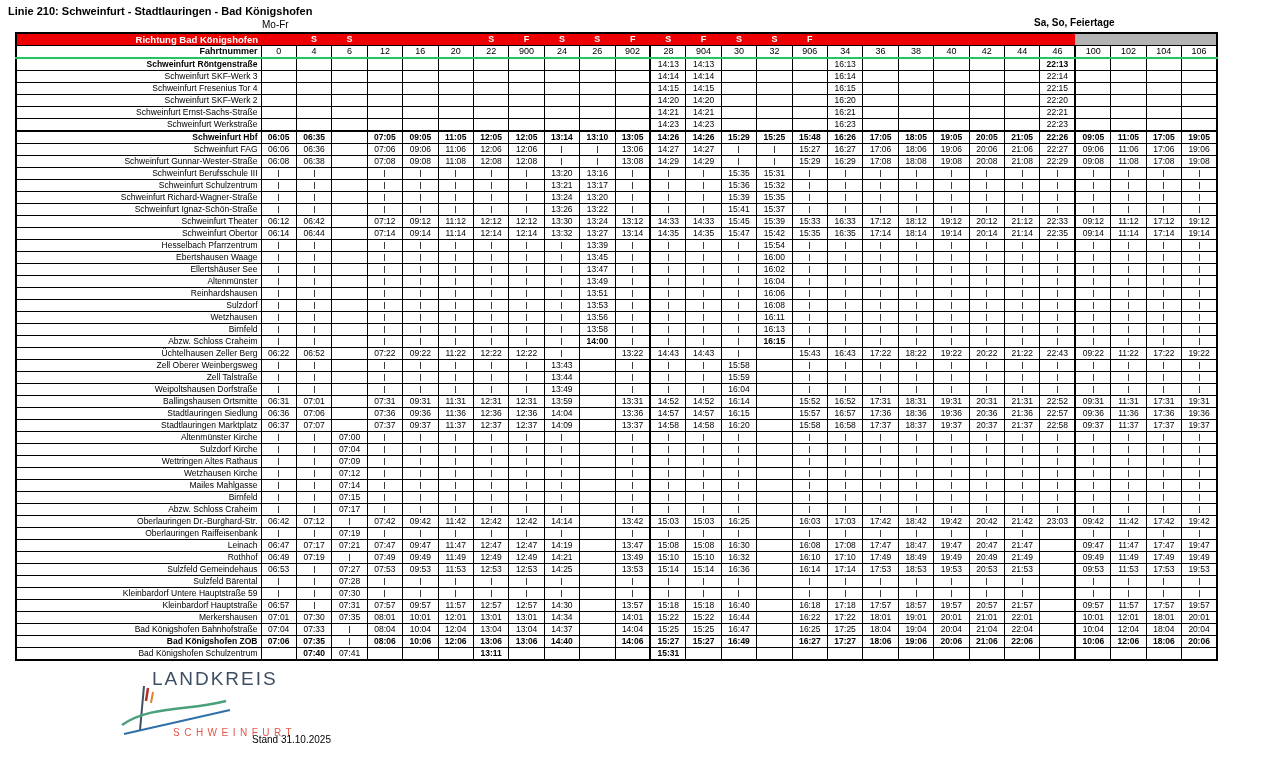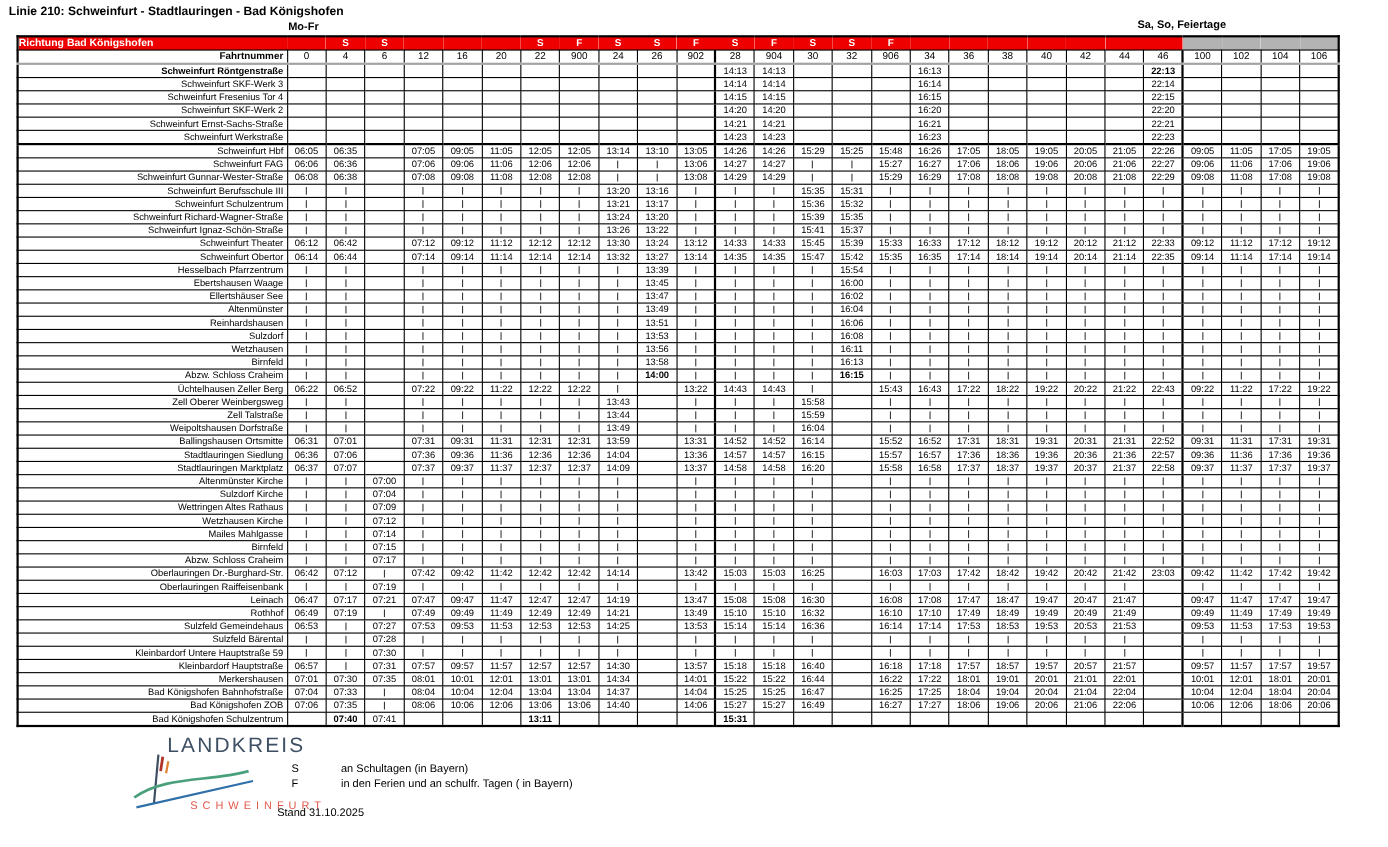--- a/index.html
+++ b/index.html
@@ -1,32 +1,32 @@
 <!DOCTYPE html>
 <html><head>
 <meta charset="utf-8">
 <style>
   html,body{margin:0;padding:0;background:#fff;}
   .page{position:relative;width:1262px;height:768px;background:#ffffff;overflow:hidden;
         font-family:"Liberation Sans",sans-serif;color:#000;}
   .title{position:absolute;left:8px;top:5px;font-size:11px;font-weight:bold;white-space:nowrap;}
-  .sec-weekday{position:absolute;left:262px;top:19px;font-size:10px;font-weight:bold;}
+  .sec-weekday{position:absolute;left:262px;top:19px;font-size:10px;font-weight:normal;}
   .sec-weekend{position:absolute;left:1034px;top:17px;font-size:10px;font-weight:bold;}
   table.tt{position:absolute;left:15px;top:32px;width:1203px;border-collapse:collapse;
            table-layout:fixed;border:2px solid #000;}
   .tt td{border:1px solid #000;height:11px;padding:0;font-size:8.5px;line-height:11px;
          text-align:center;white-space:nowrap;overflow:hidden;}
   .tt td.station{text-align:right;padding-right:3px;font-size:8.5px;}
   tr.marker-row td{border:0;background:#ee0000;color:#fff;font-weight:bold;font-size:9px;}
   tr.marker-row td.wk{background:#b3b3b3;}
-  tr.marker-row td.dir{text-align:left;padding-right:3px;font-size:9.5px;}
-  tr.num-row td{border-bottom:2px solid #a3a3a3;font-size:9px;}
+  tr.marker-row td.dir{text-align:right;padding-right:3px;font-size:9.5px;}
+  tr.num-row td{border-bottom:2px solid #22c55e;font-size:9px;}
   tr.num-row td.fnlabel{font-weight:bold;text-align:right;padding-right:3px;}
   .tt td.divider{border-left:2px solid #000;}
-  tr.boldrow td{font-weight:normal;}
+  tr.boldrow td{font-weight:bold;}
   tr.thicktop td{border-top:2px solid #000;}
   .namebold{font-weight:bold;}
   .pipe{display:inline-block;width:1px;height:7px;background:#3a3a3a;vertical-align:middle;}
   .legend{position:absolute;left:265px;top:693px;font-size:10px;}
   .legend-line{height:13px;line-height:13px;}
   .legend-key{display:inline-block;width:45px;}
   .stand{position:absolute;left:252px;top:734px;font-size:10px;}
   .logo-mark{position:absolute;left:110px;top:682px;}
   .logo-line1{position:absolute;left:152px;top:668px;font-size:19px;letter-spacing:2px;color:#3e4f63;}
   .logo-line2{position:absolute;left:173px;top:727px;font-size:10px;letter-spacing:4.5px;color:#e2574a;}
@@ -1639,22 +1639,14 @@
   <svg class="logo-mark" width="140" height="62" viewBox="0 0 140 62">
     <path d="M34,4 L30,48" stroke="#3e4f63" stroke-width="2" fill="none"></path>
     <path d="M38,6 L36,19" stroke="#b03328" stroke-width="2.5" fill="none"></path>
     <path d="M43,10 L41,21" stroke="#e0822f" stroke-width="2" fill="none"></path>
     <path d="M12,43 C40,23 80,29 116,19" stroke="#49a07b" stroke-width="2.5" fill="none"></path>
     <path d="M14,52 L120,28" stroke="#2f6fa8" stroke-width="2" fill="none"></path>
   </svg>
   <div class="logo-line1">LANDKREIS</div>
   <div class="logo-line2">SCHWEINFURT</div>
 
-  <div class="legend">
-    <div class="legend-line">
-      <span class="legend-key">S</span><span>an Schultagen (in Bayern)</span>
-    </div>
-    <div class="legend-line">
-      <span class="legend-key">F</span><span>in den Ferien und an schulfr. Tagen ( in Bayern)</span>
-    </div>
-  </div>
   <div class="stand">Stand 31.10.2025</div>
 </div>
 
 </body></html>

